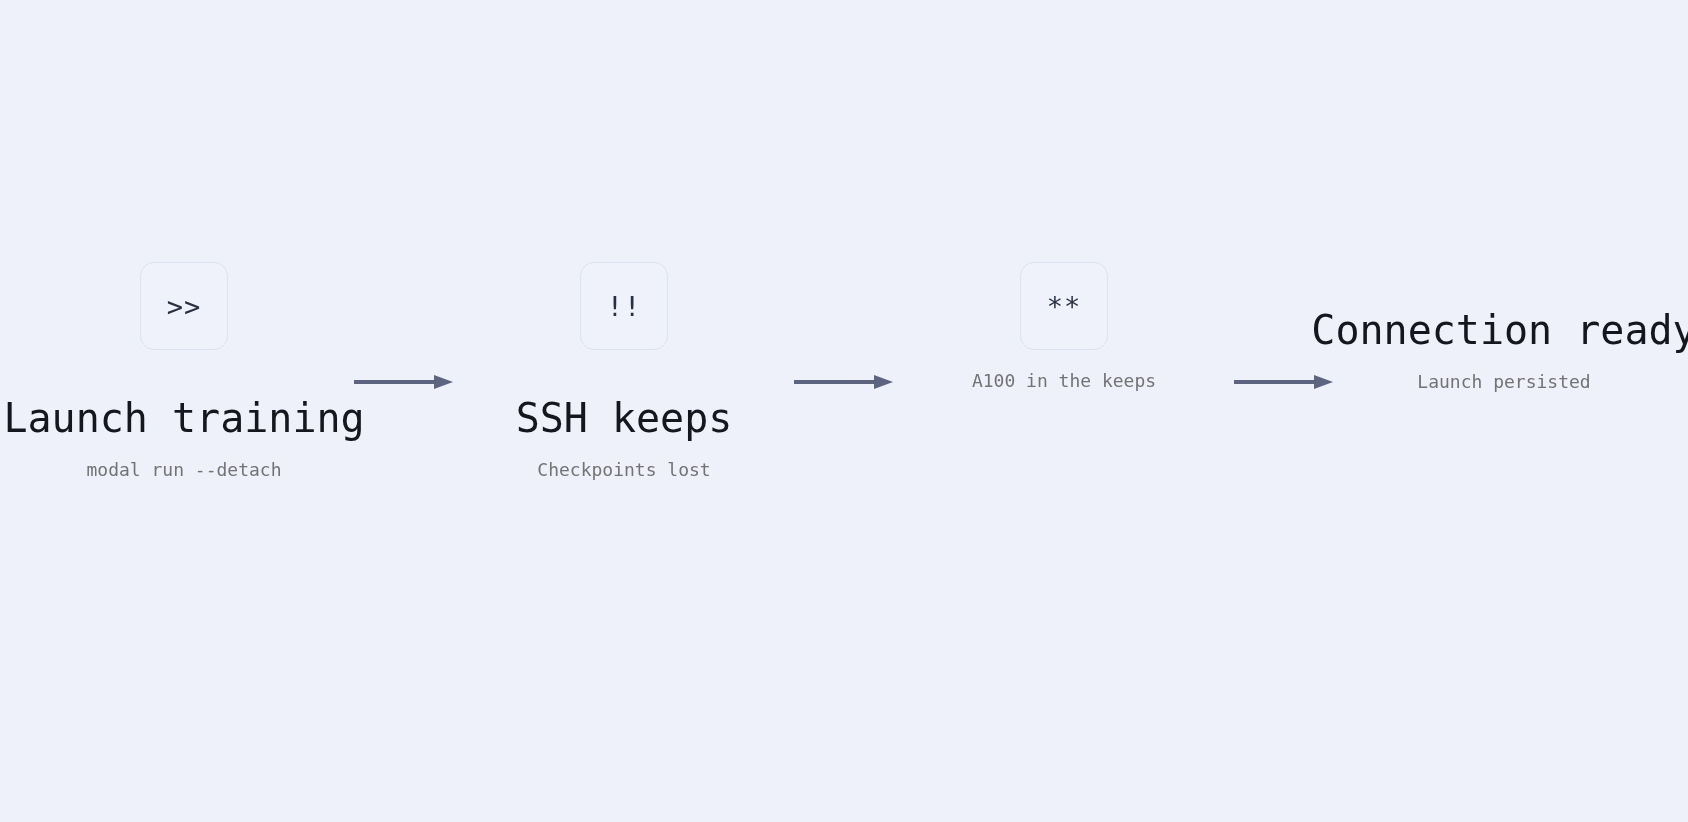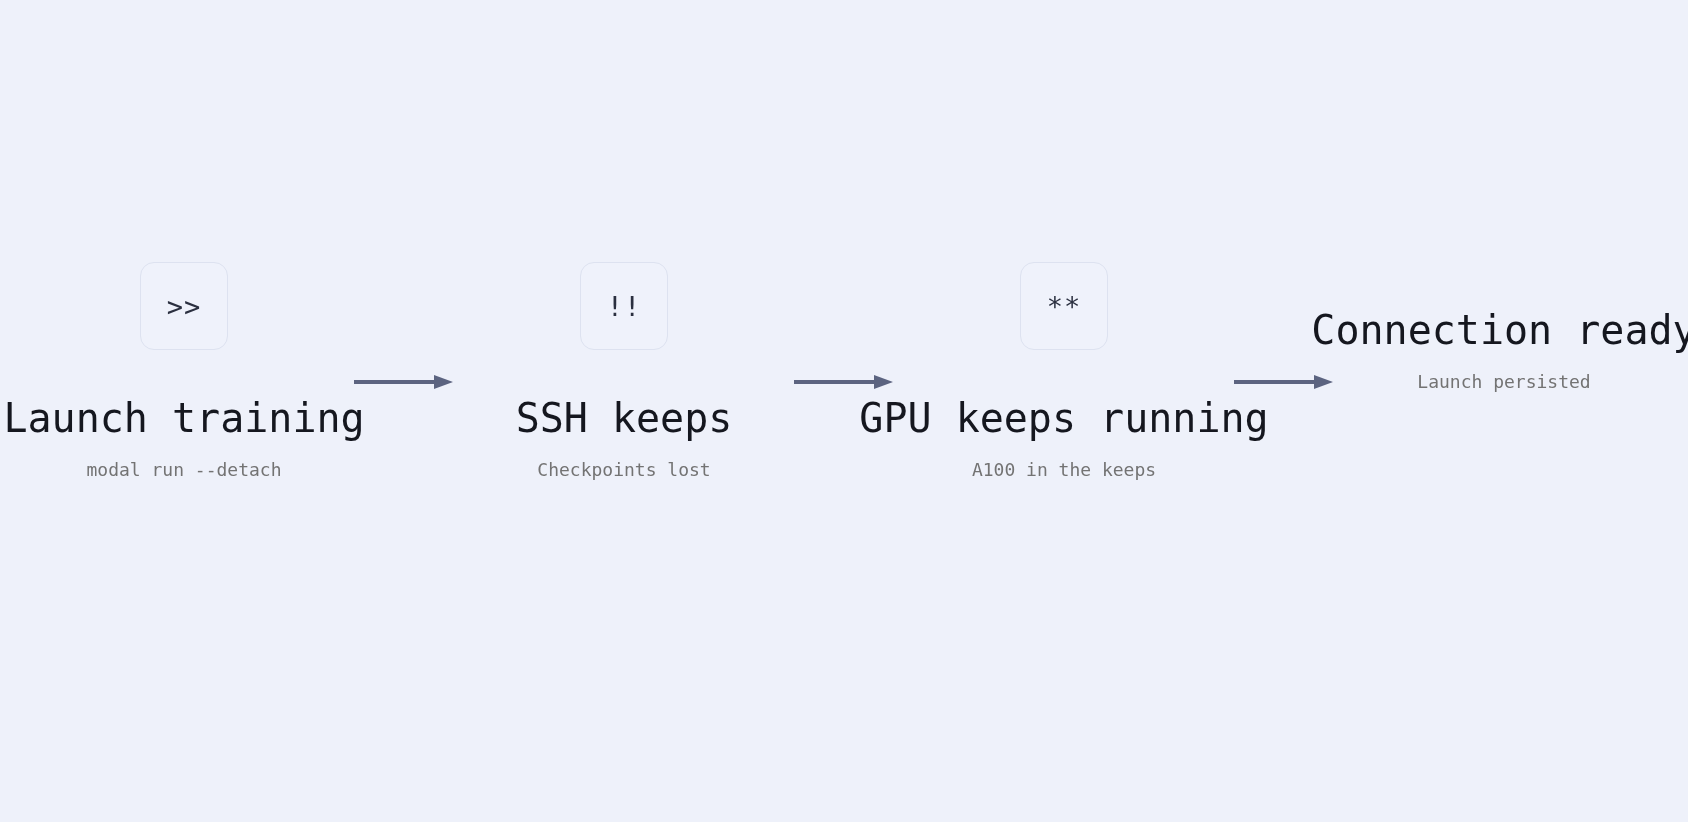--- a/index.html
+++ b/index.html
@@ -126,21 +126,20 @@
       <svg class="arrow-svg" width="100" height="20" viewBox="0 0 100 20">
         <line x1="0" y1="10" x2="82" y2="10" stroke="#5c6480" stroke-width="4"></line>
         <polygon points="80,3 99,10 80,17" fill="#5c6480"></polygon>
       </svg>
     </div>
 
     <div class="step">
       <div class="icon-box">
         <span class="icon-glyph">**</span>
       </div>
-      <div class="step-title">GPU keeps running</div>
       <div class="step-subtitle">A100 in the keeps</div>
     </div>
 
     <div class="connector">
       <svg class="arrow-svg" width="100" height="20" viewBox="0 0 100 20">
         <line x1="0" y1="10" x2="82" y2="10" stroke="#5c6480" stroke-width="4"></line>
         <polygon points="80,3 99,10 80,17" fill="#5c6480"></polygon>
       </svg>
     </div>
 

